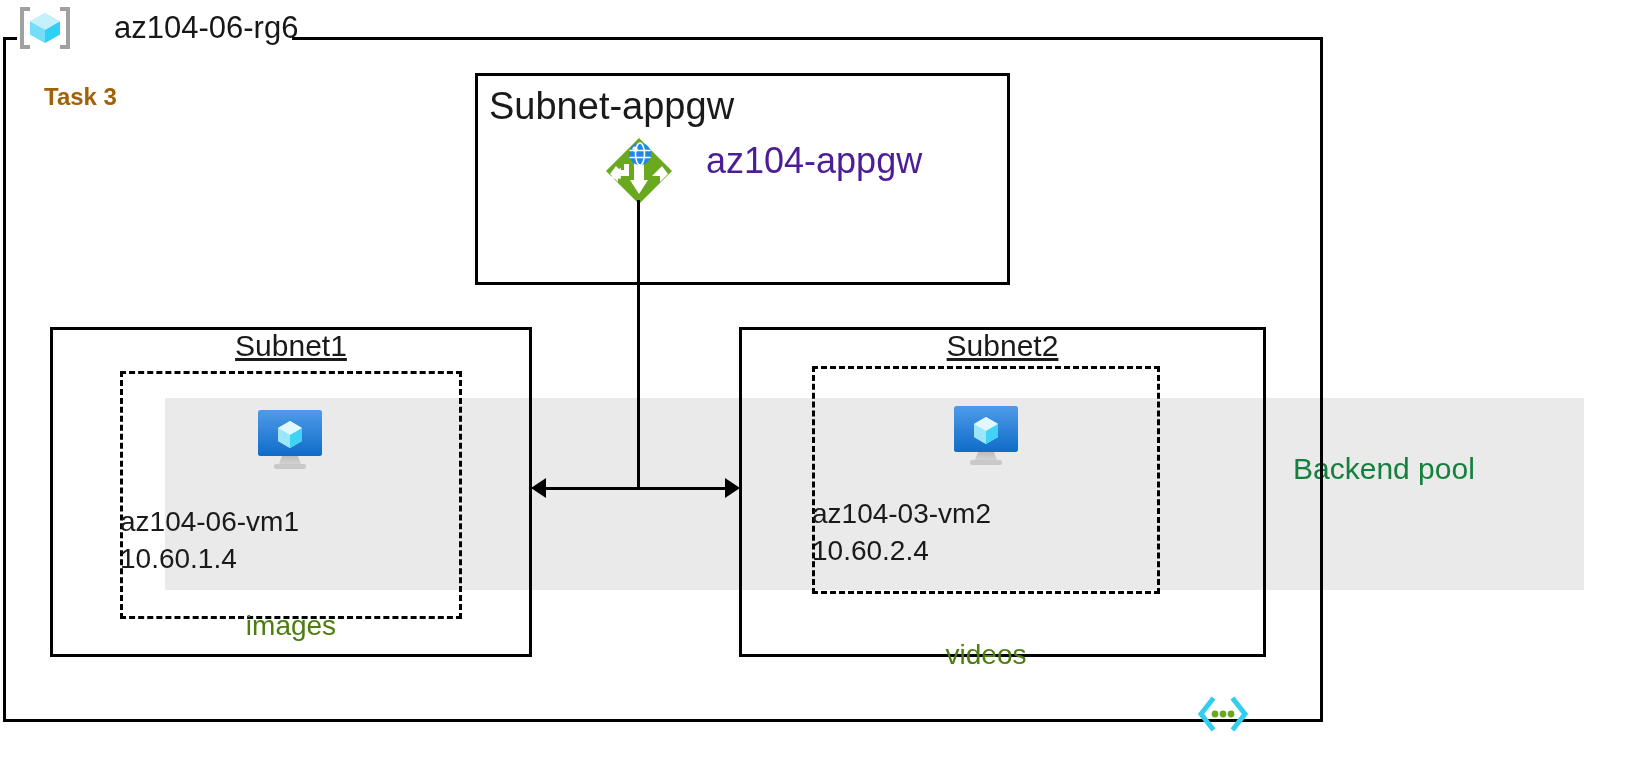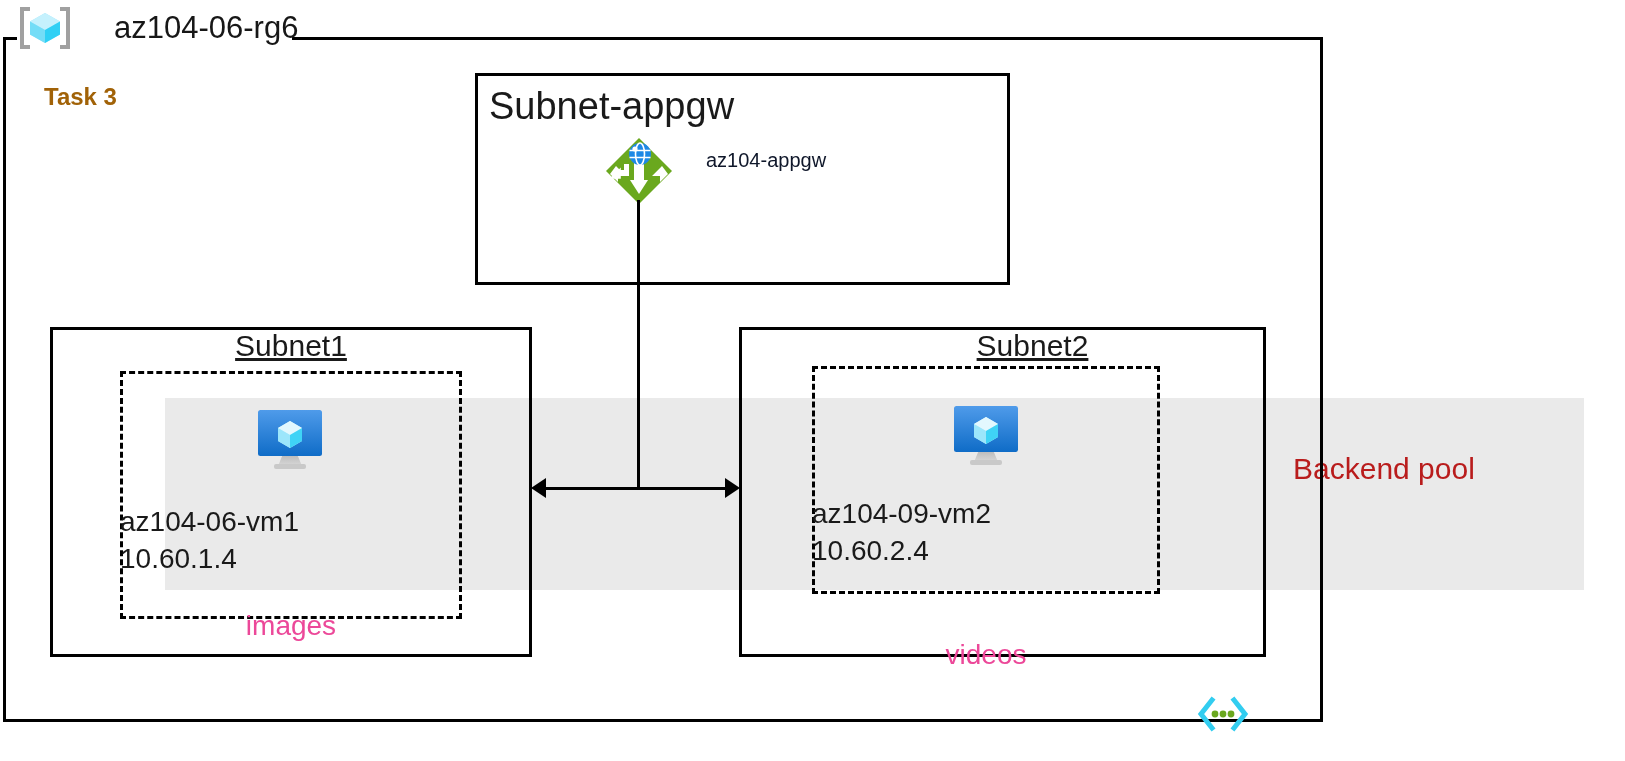--- a/index.html
+++ b/index.html
@@ -23,21 +23,21 @@
     top: 398px;
     width: 1419px;
     height: 192px;
     background: #eaeaea;
   }
   .backend-label {
     left: 1293px;
     top: 452px;
     width: 300px;
     font-size: 30px;
-    color: #b91c1c;
+    color: #15803d;
     white-space: nowrap;
   }
 
   
   .rg-box {
     left: 3px;
     top: 37px;
     width: 1320px;
     height: 685px;
     border: 3px solid #000000;
@@ -103,23 +103,23 @@
   }
   .appgw-icon {
     left: 604px;
     top: 136px;
     width: 70px;
     height: 70px;
   }
   .appgw-names {
     left: 706px;
     top: 142px;
-    font-size: 20px;
+    font-size: 36px;
     line-height: 37px;
-    color: #0f172a;
+    color: #4c1d95;
     white-space: nowrap;
   }
 
   
   .vline-gw {
     left: 637px;
     top: 200px;
     width: 3px;
     height: 289px;
     background: #000000;
@@ -159,21 +159,21 @@
   .subnet2-box { left: 739px; top: 327px; width: 527px; height: 330px; }
 
   .subnet-title {
     font-size: 30px;
     color: #1a1a1a;
     text-align: center;
     white-space: nowrap;
     text-decoration: underline;
   }
   .subnet1-title { left: 50px;  top: 329px; width: 482px; }
-  .subnet2-title { left: 739px; top: 329px; width: 527px; padding-left: 30px; }
+  .subnet2-title { left: 739px; top: 329px; width: 527px; }
 
   .vm-dashed {
     border: 3px dashed #000000;
     box-sizing: border-box;
   }
   .vm1-dashed { left: 120px; top: 371px; width: 342px; height: 248px; }
   .vm2-dashed { left: 812px; top: 366px; width: 348px; height: 228px; }
 
   .vm-icon { width: 76px; height: 72px; }
   .vm1-icon { left: 252px; top: 404px; }
@@ -183,21 +183,21 @@
     font-size: 28px;
     line-height: 37px;
     color: #1a1a1a;
     white-space: nowrap;
   }
   .vm1-text { left: 120px; top: 503px; width: 342px; }
   .vm2-text { left: 812px; top: 495px; width: 348px; }
 
   .storage-label {
     font-size: 28px;
-    color: #ec4899;
+    color: #4d7c0f;
     text-align: center;
     white-space: nowrap;
   }
   .storage1-label { left: 120px; top: 610px; width: 342px; }
   .storage2-label { left: 812px; top: 639px; width: 348px; }
 
   
   .vnet-icon {
     left: 1196px;
     top: 694px;
@@ -311,21 +311,21 @@
       <path d="M31 50 h14 l5 12 h-24 z" fill="url(#vmStand2)"></path>
       <rect x="22" y="60" width="32" height="5" rx="2" fill="#c9c9c9"></rect>
       <rect x="6" y="6" width="64" height="46" rx="2.5" fill="url(#vmScreen2)"></rect>
       <polygon points="38,17 50,24 50,37 38,44 26,37 26,24" fill="#bfeefc"></polygon>
       <polygon points="38,17 50,24 38,31 26,24" fill="#e3f8fe"></polygon>
       <polygon points="38,31 50,24 50,37 38,44" fill="#3fd3f6"></polygon>
       <polygon points="38,31 26,24 26,37 38,44" fill="#9ce6fb"></polygon>
     </svg>
   </div>
   <div class="abs vm-text vm2-text">
-    <div>az104-09-vm2</div>
+    <div>az104-03-vm2</div>
     <div>10.60.2.4</div>
   </div>
   <div class="abs storage-label storage2-label">videos</div>
 
   <div class="abs vnet-icon">
     <svg width="54" height="40" viewBox="0 0 54 40">
       <path d="M16 6 L5 20 L16 34" fill="none" stroke="#32cdf0" stroke-width="5" stroke-linecap="square"></path>
       <path d="M38 6 L49 20 L38 34" fill="none" stroke="#32cdf0" stroke-width="5" stroke-linecap="square"></path>
       <circle cx="19" cy="20" r="3.4" fill="#6aa81e"></circle>
       <circle cx="27" cy="20" r="3.4" fill="#6aa81e"></circle>

